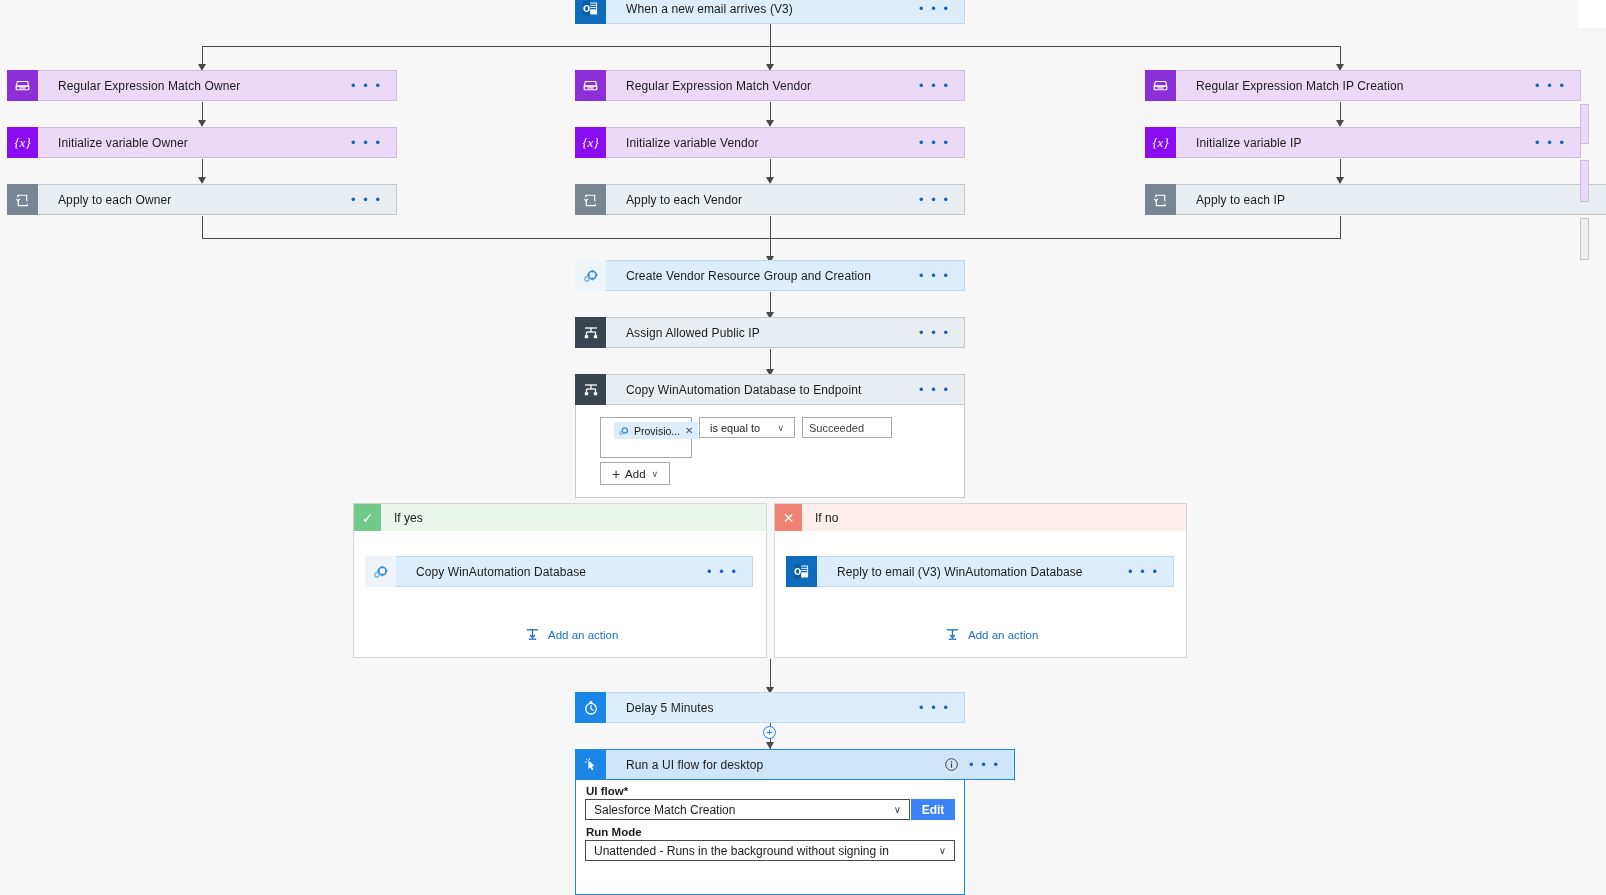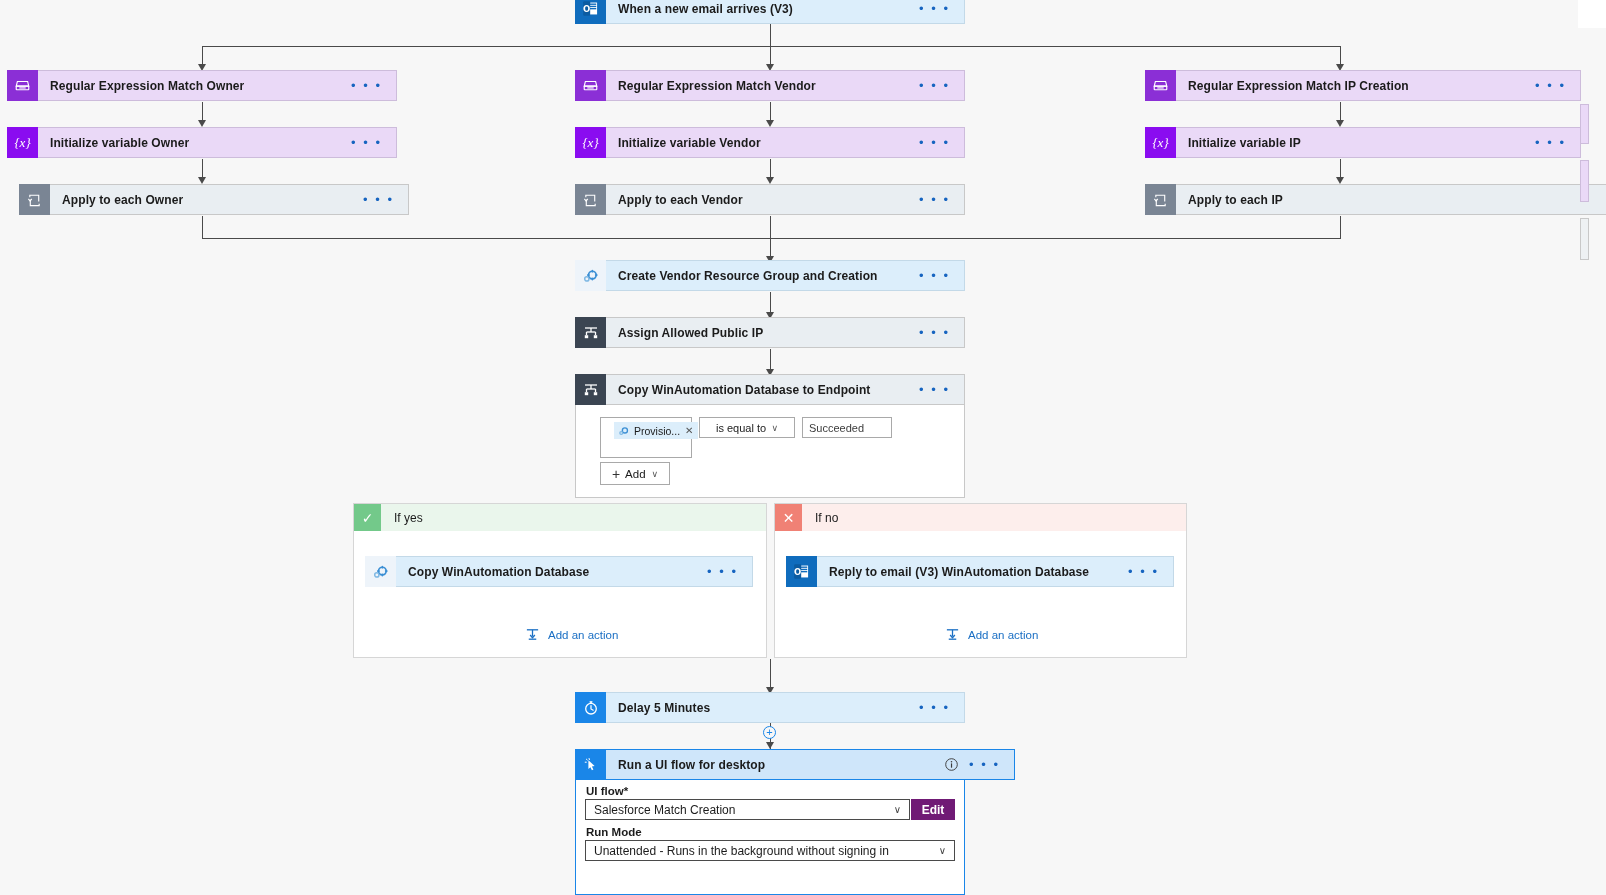--- a/index.html
+++ b/index.html
@@ -29,27 +29,26 @@
     color: #1b1b1b;
   }
   .node .ico {
     width: 31px; height: 31px;
     flex: 0 0 31px;
     margin: -1px 0 -1px -1px;
     display: flex; align-items: center; justify-content: center;
     color: #fff;
   }
   .node .ntitle {
-    padding-left: 12px;
+    padding-left: 20px;
     flex: 1 1 auto;
     white-space: nowrap;
     overflow: hidden;
     text-overflow: ellipsis;
     letter-spacing: .1px;
-    font-weight: bold;
   }
   .node .dots {
     flex: 0 0 auto;
     padding: 0 14px 0 6px;
     color: #1664c0;
     font-size: 13px;
     letter-spacing: 2px;
     line-height: 8px;
   }
   .node .infoico {
@@ -134,21 +133,21 @@
     color: #555;
     font-size: 10px;
   }
   .sel-box {
     width: 96px; height: 21px;
     border: 1px solid #a9a9a9;
     background: #fff;
     font-size: 11px;
     color: #1b1b1b;
     display: flex; align-items: center;
-    padding: 0 16px;
+    padding: 0 10px;
     margin-left: 7px;
   }
   .sel-box .lbl { flex: 1 1 auto; }
   .val-box {
     width: 90px; height: 21px;
     border: 1px solid #a9a9a9;
     background: #fff;
     font-size: 11px;
     color: #3c3c3c;
     display: flex; align-items: center;
@@ -221,21 +220,21 @@
     background: #fff;
     display: flex; align-items: center;
     font-size: 12px;
     color: #1b1b1b;
     padding: 0 8px;
   }
   .fld-input .txt { flex: 1 1 auto; white-space: nowrap; overflow: hidden; }
   .fld-input .cv { color: #444; font-size: 10px; margin-left: 6px; }
   .editbtn {
     position: absolute;
-    background: #701a75;
+    background: #3b82f6;
     color: #fff;
     font-size: 12px;
     font-weight: bold;
     display: flex; align-items: center; justify-content: center;
   }
 
   
   .clipstrip {
     position: absolute;
     width: 9px;
@@ -365,21 +364,21 @@
   </div>
 
   <div class="node n-lav" style="left:1145px; top:127px; width:436px;">
     <span class="ico ico-var">
       <span style="font-size:13px; font-family:'Liberation Serif',serif; font-style:italic;">{x}</span>
     </span>
     <span class="ntitle">Initialize variable IP</span>
     <span class="dots">• • •</span>
   </div>
 
-  <div class="node n-gray" style="left:19px; top:184px; width:390px;">
+  <div class="node n-gray" style="left:7px; top:184px; width:390px;">
     <span class="ico ico-loop">
       <svg width="15" height="15" viewBox="0 0 16 16" aria-hidden="true">
         <path d="M3 5.5V3.5h9.5V10" fill="none" stroke="#fff" stroke-width="1.2"></path>
         <path d="M13 12.5V14.5H3.5V8" fill="none" stroke="#fff" stroke-width="1.2"></path>
         <path d="M1.5 7.4 3.3 9.6 5.1 7.4" fill="none" stroke="#fff" stroke-width="1.2"></path>
       </svg>
     </span>
     <span class="ntitle">Apply to each Owner</span>
     <span class="dots">• • •</span>
   </div>

